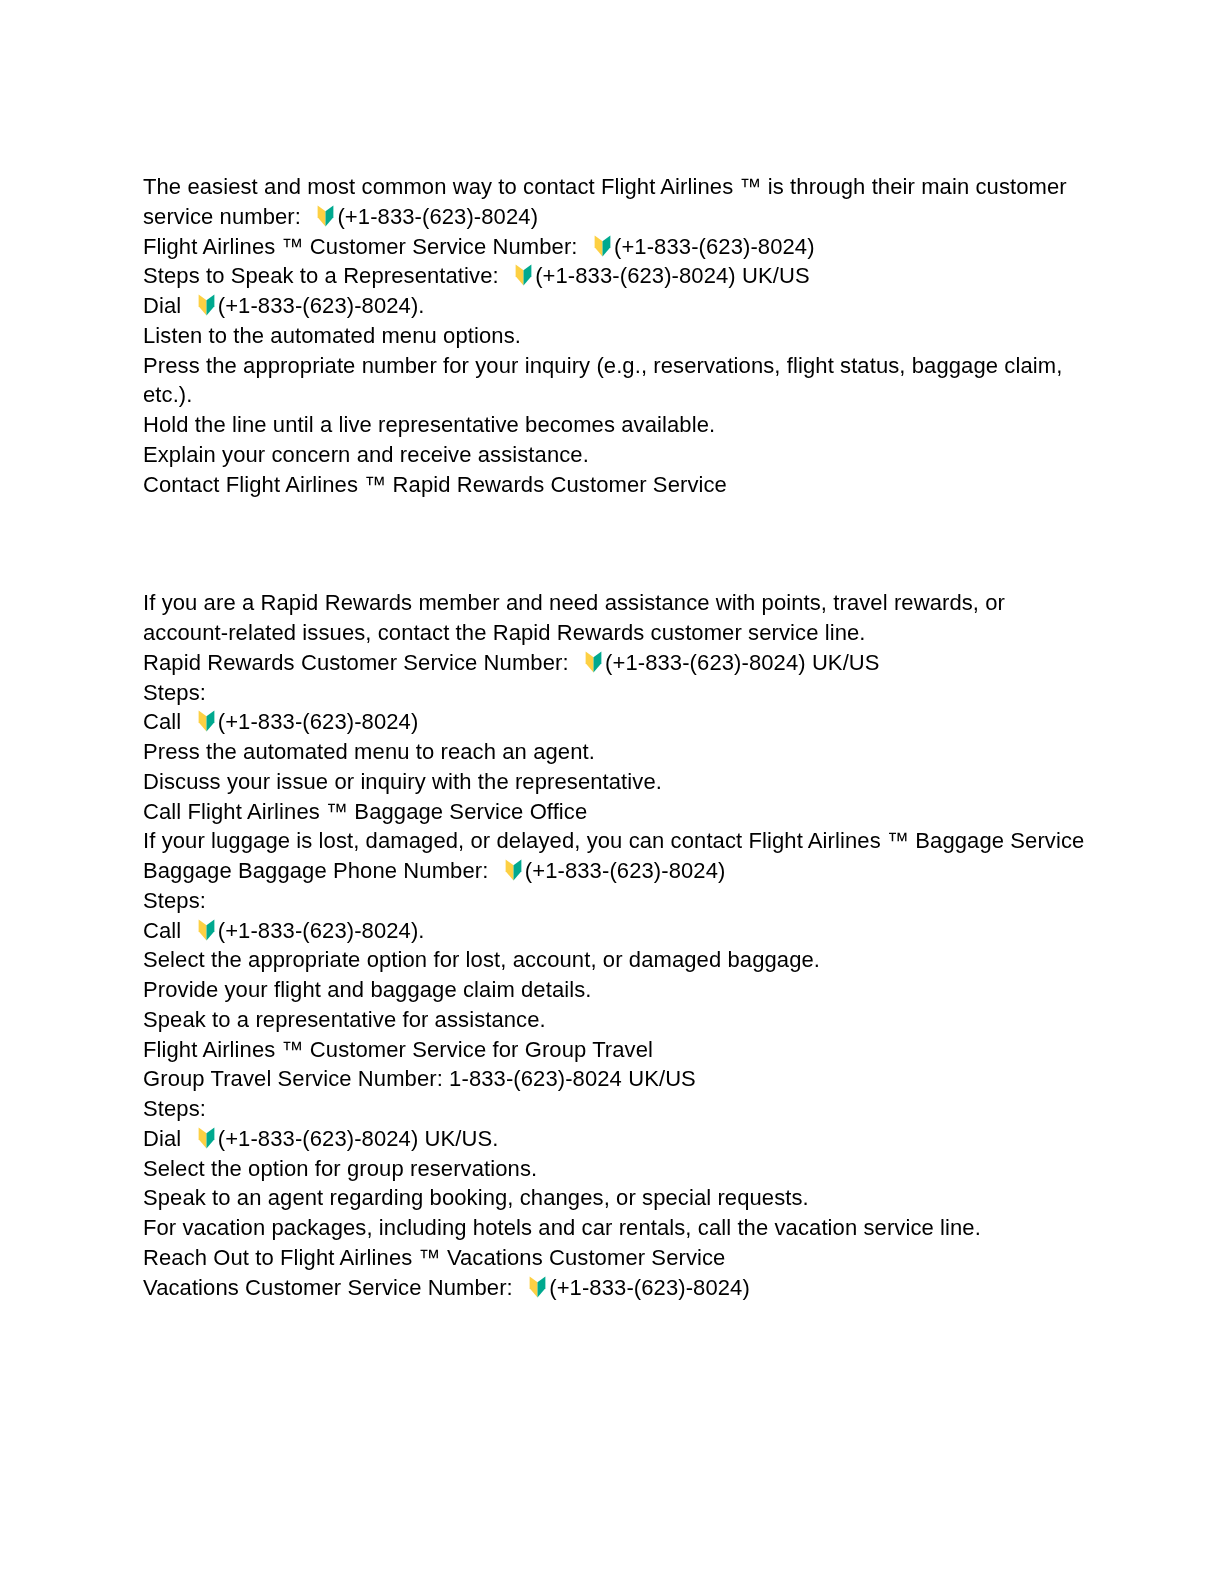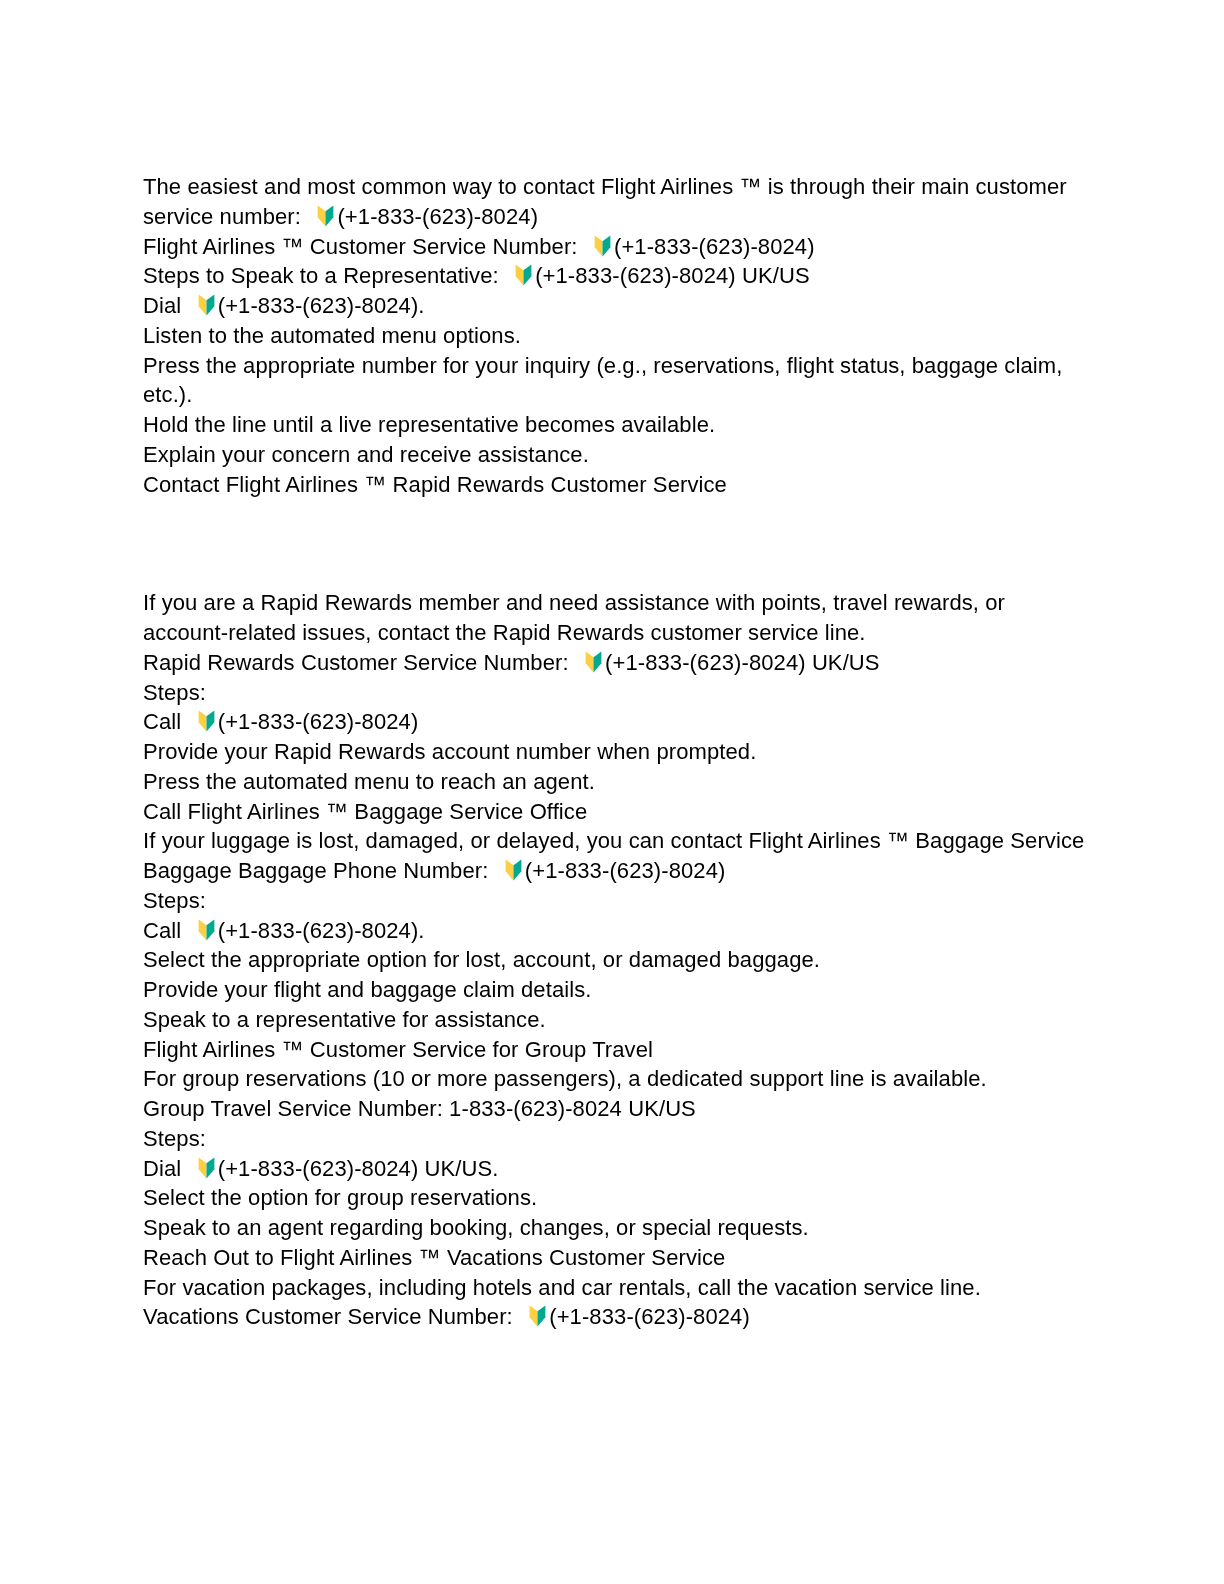--- a/index.html
+++ b/index.html
@@ -79,46 +79,45 @@
       <div class="line"><span>If you are a Rapid Rewards member and need assistance with points, travel rewards, or account-related issues, contact the Rapid Rewards customer service line.</span></div>
       <div class="line"><span>Rapid Rewards Customer Service Number:  </span><span class="icon"><svg viewBox="0 0 24 26" xmlns="http://www.w3.org/2000/svg">
             <polygon points="3,1 12,7.5 12,25 3,14.5" fill="#fdd043"></polygon>
             <polygon points="21,1 12,7.5 12,25 21,14.5" fill="#00a98f"></polygon>
           </svg></span><span>(+1-833-(623)-8024) UK/US</span></div>
       <div class="line"><span>Steps:</span></div>
       <div class="line"><span>Call  </span><span class="icon"><svg viewBox="0 0 24 26" xmlns="http://www.w3.org/2000/svg">
             <polygon points="3,1 12,7.5 12,25 3,14.5" fill="#fdd043"></polygon>
             <polygon points="21,1 12,7.5 12,25 21,14.5" fill="#00a98f"></polygon>
           </svg></span><span>(+1-833-(623)-8024)</span></div>
-      <div class="line"><span>Provide your Rapid Rewards account number when prompted.</span></div>
       <div class="line"><span>Press the automated menu to reach an agent.</span></div>
+      <div class="line"><span>Discuss your issue or inquiry with the representative.</span></div>
       <div class="line"><span>Call Flight Airlines ™ Baggage Service Office</span></div>
       <div class="line"><span>If your luggage is lost, damaged, or delayed, you can contact Flight Airlines ™ Baggage Service</span></div>
       <div class="line"><span>Baggage Baggage Phone Number:  </span><span class="icon"><svg viewBox="0 0 24 26" xmlns="http://www.w3.org/2000/svg">
             <polygon points="3,1 12,7.5 12,25 3,14.5" fill="#fdd043"></polygon>
             <polygon points="21,1 12,7.5 12,25 21,14.5" fill="#00a98f"></polygon>
           </svg></span><span>(+1-833-(623)-8024)</span></div>
       <div class="line"><span>Steps:</span></div>
       <div class="line"><span>Call  </span><span class="icon"><svg viewBox="0 0 24 26" xmlns="http://www.w3.org/2000/svg">
             <polygon points="3,1 12,7.5 12,25 3,14.5" fill="#fdd043"></polygon>
             <polygon points="21,1 12,7.5 12,25 21,14.5" fill="#00a98f"></polygon>
           </svg></span><span>(+1-833-(623)-8024).</span></div>
       <div class="line"><span>Select the appropriate option for lost, account, or damaged baggage.</span></div>
       <div class="line"><span>Provide your flight and baggage claim details.</span></div>
       <div class="line"><span>Speak to a representative for assistance.</span></div>
       <div class="line"><span>Flight Airlines ™ Customer Service for Group Travel</span></div>
-      <div class="line"><span>For group reservations (10 or more passengers), a dedicated support line is available.</span></div>
       <div class="line"><span>Group Travel Service Number: 1-833-(623)-8024 UK/US</span></div>
       <div class="line"><span>Steps:</span></div>
       <div class="line"><span>Dial  </span><span class="icon"><svg viewBox="0 0 24 26" xmlns="http://www.w3.org/2000/svg">
             <polygon points="3,1 12,7.5 12,25 3,14.5" fill="#fdd043"></polygon>
             <polygon points="21,1 12,7.5 12,25 21,14.5" fill="#00a98f"></polygon>
           </svg></span><span>(+1-833-(623)-8024) UK/US.</span></div>
       <div class="line"><span>Select the option for group reservations.</span></div>
       <div class="line"><span>Speak to an agent regarding booking, changes, or special requests.</span></div>
+      <div class="line"><span>For vacation packages, including hotels and car rentals, call the vacation service line.</span></div>
       <div class="line"><span>Reach Out to Flight Airlines ™ Vacations Customer Service</span></div>
-      <div class="line"><span>For vacation packages, including hotels and car rentals, call the vacation service line.</span></div>
       <div class="line"><span>Vacations Customer Service Number:  </span><span class="icon"><svg viewBox="0 0 24 26" xmlns="http://www.w3.org/2000/svg">
             <polygon points="3,1 12,7.5 12,25 3,14.5" fill="#fdd043"></polygon>
             <polygon points="21,1 12,7.5 12,25 21,14.5" fill="#00a98f"></polygon>
           </svg></span><span>(+1-833-(623)-8024)</span></div>
     </div>
 </div>
 
 </body></html>

